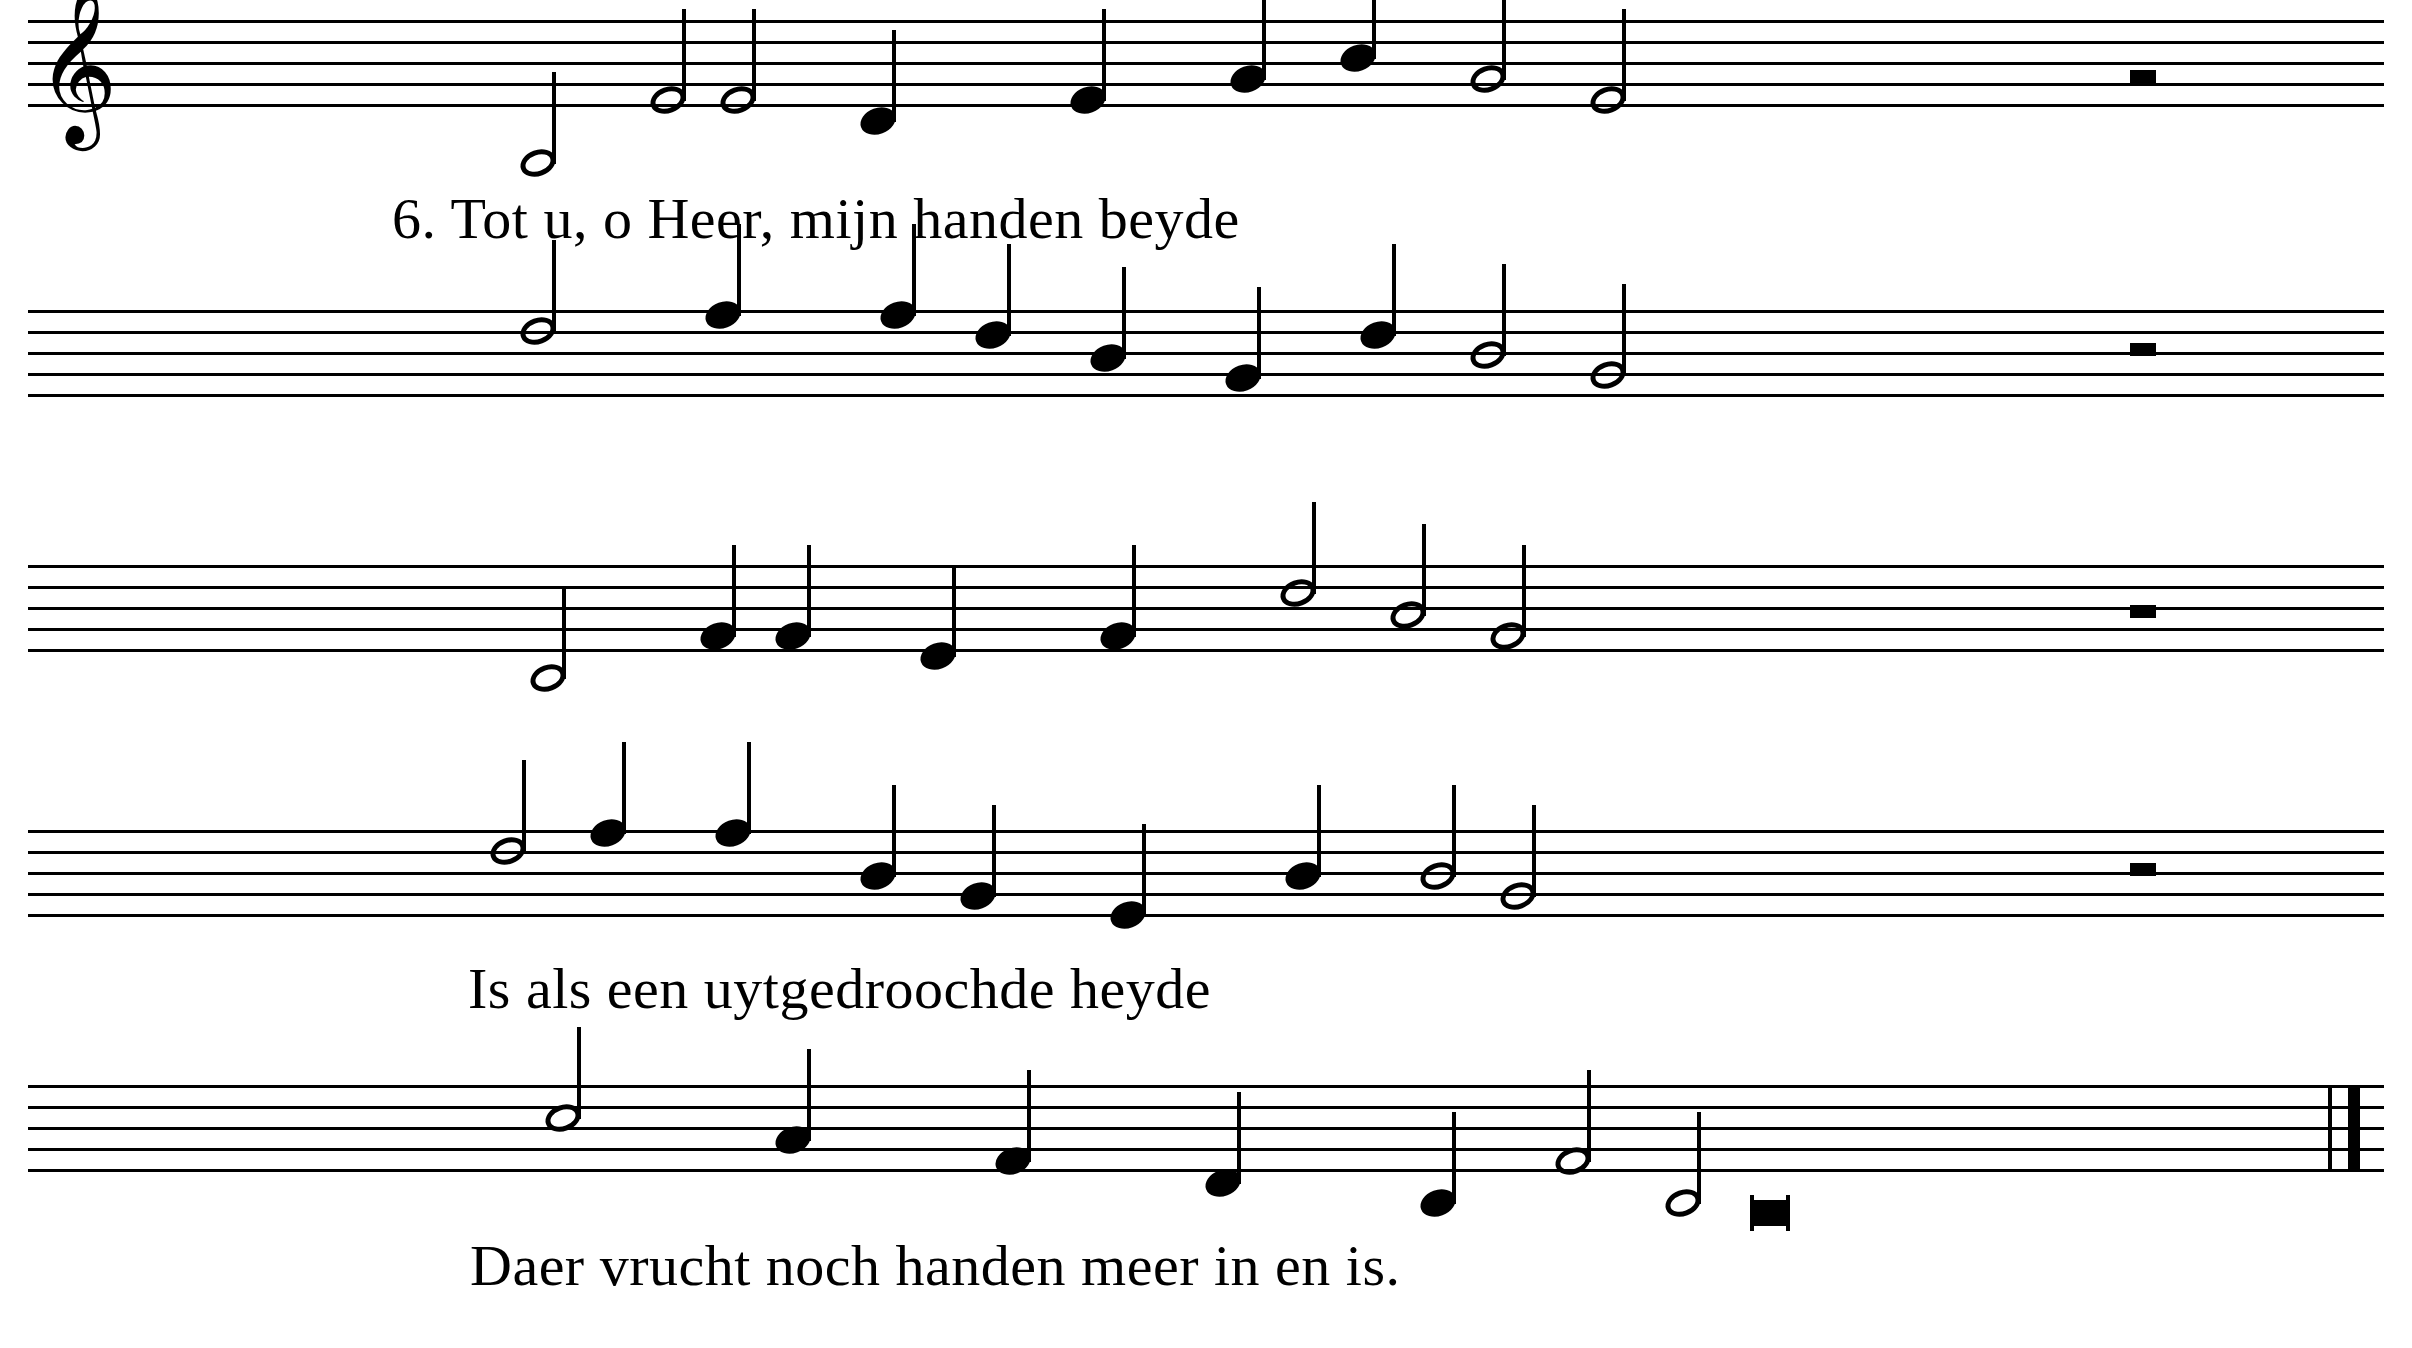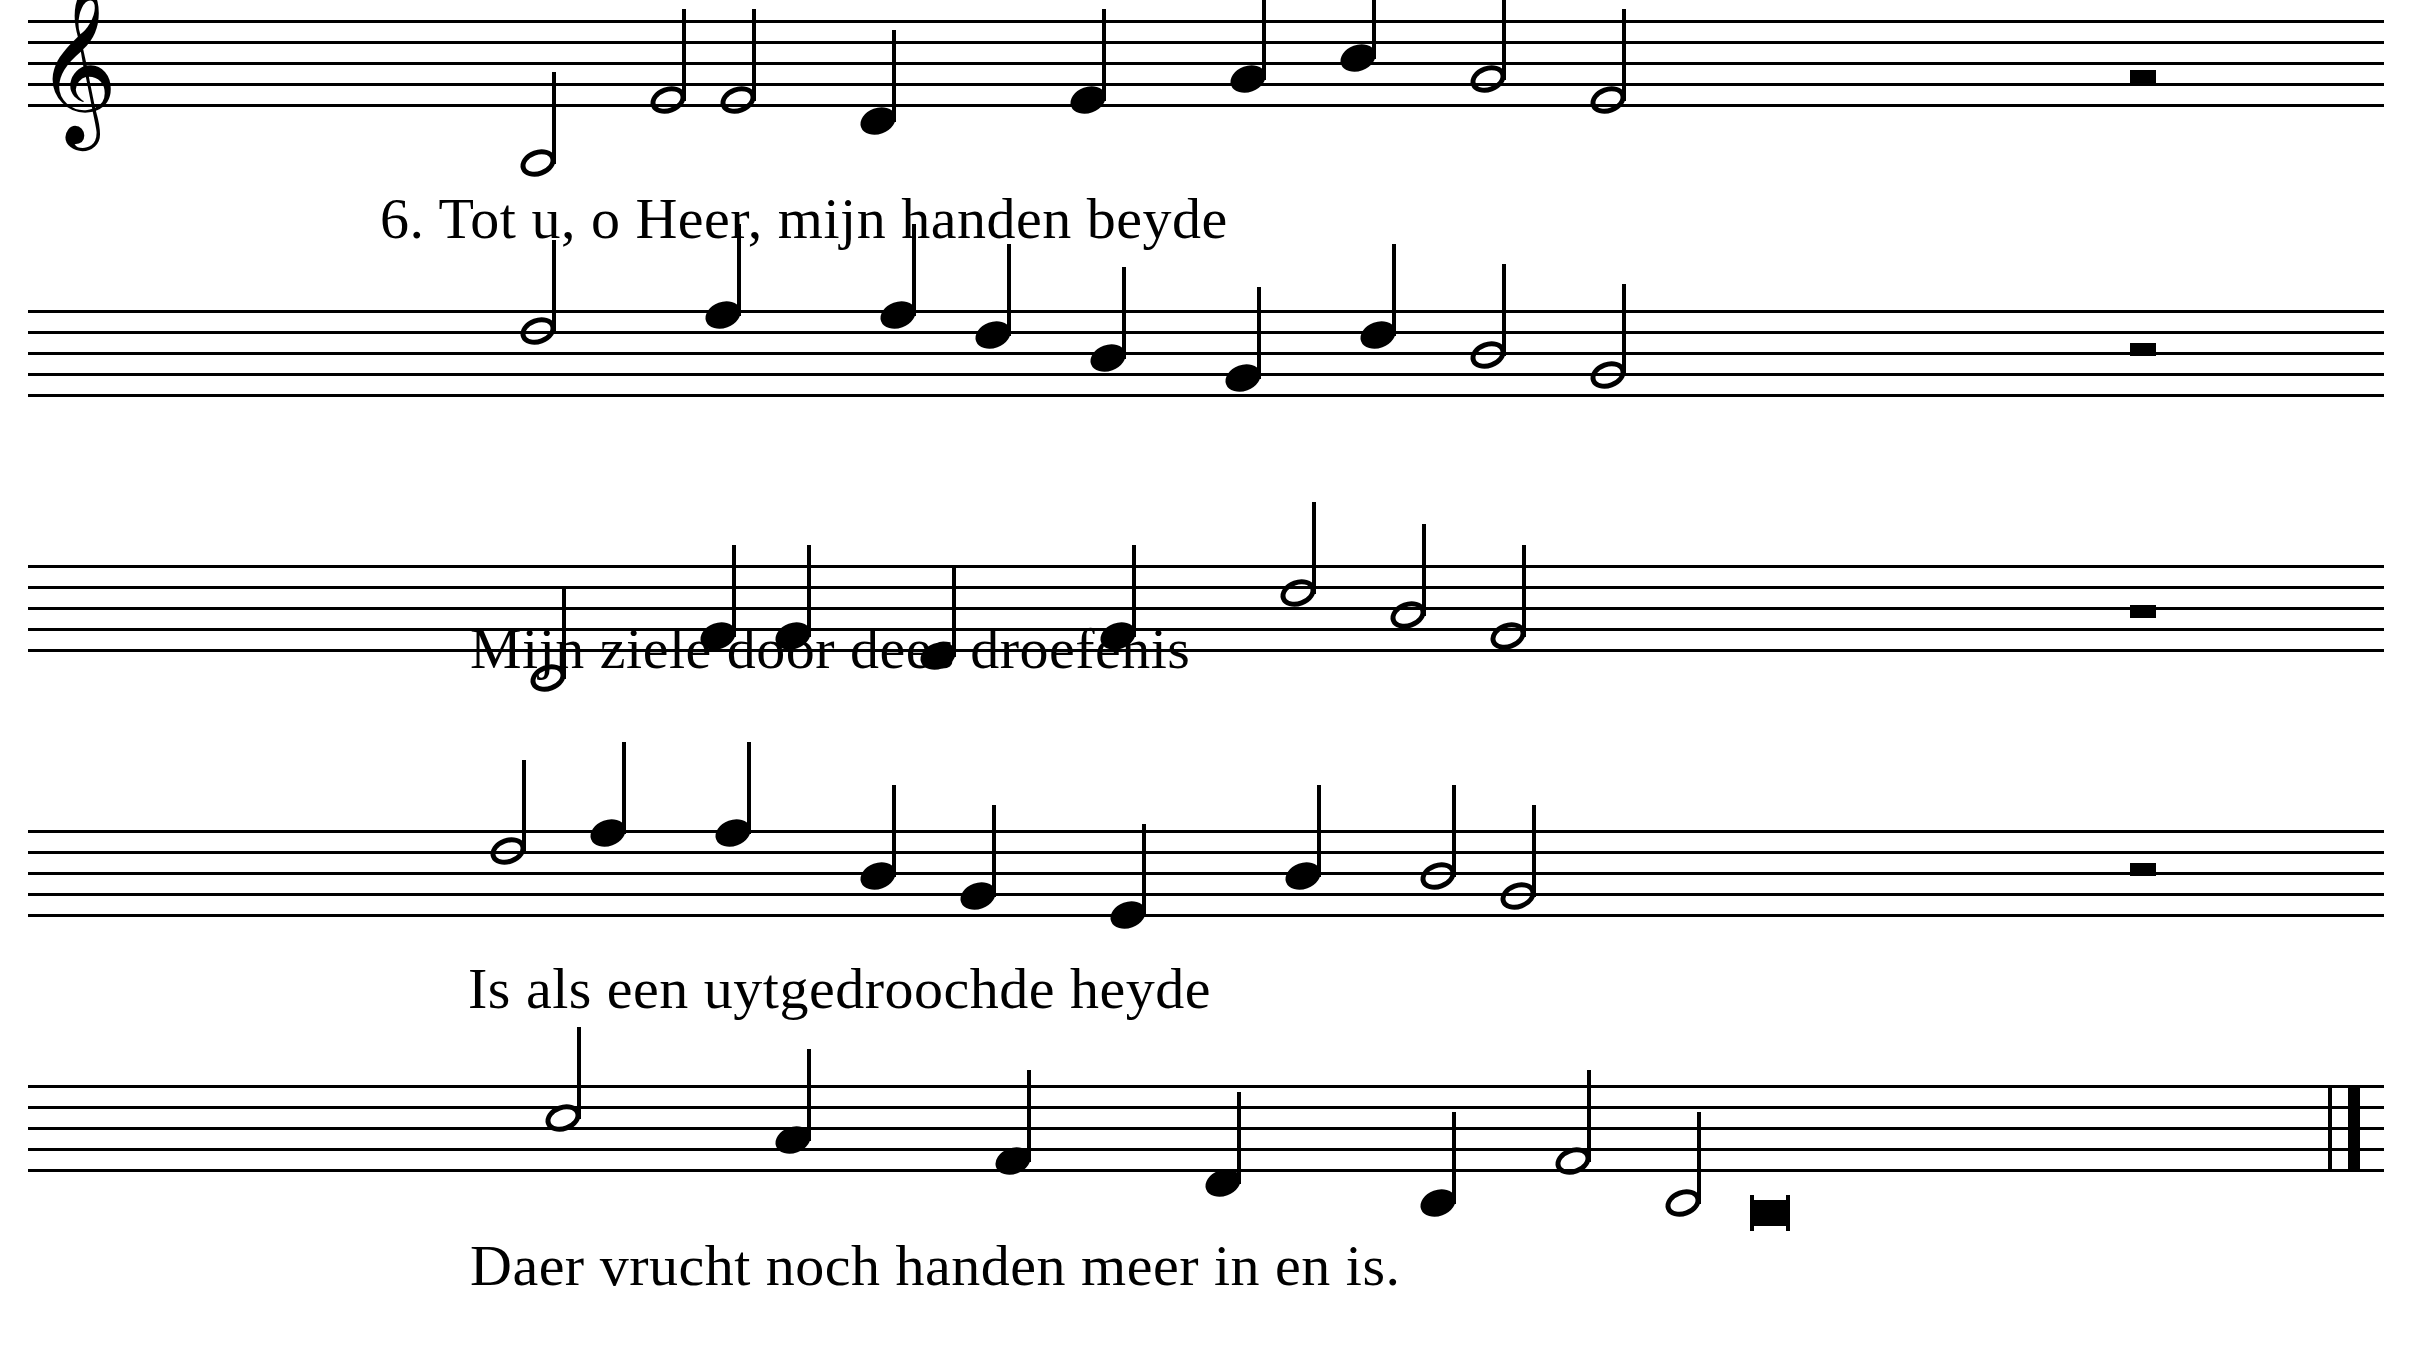--- a/index.html
+++ b/index.html
@@ -188,21 +188,21 @@
         <div class="stem up"></div>
       </div>
     <div class="note open" style="left:1590px; top:67px;">
         <div class="head"></div>
         <div class="stem up"></div>
       </div>
 
     <div class="rest" style="left:2130px; top:50px;"></div>
   </div>
 
-  <div class="lyric" style="left:380px; top:185px;">6. Tot u, o Heer, mijn handen beyde</div>
+  <div class="lyric" style="left:392px; top:185px;">6. Tot u, o Heer, mijn handen beyde</div>
 
   <div class="system" style="top:310px;">
     <div class="staff">
       <div class="line l0"></div>
       <div class="line l1"></div>
       <div class="line l2"></div>
       <div class="line l3"></div>
       <div class="line l4"></div>
     </div>
 
@@ -285,21 +285,20 @@
         <div class="stem up"></div>
       </div>
     <div class="note open" style="left:1490px; top:58px;">
         <div class="head"></div>
         <div class="stem up"></div>
       </div>
 
     <div class="rest" style="left:2130px; top:40px;"></div>
   </div>
 
-  <div class="lyric" style="left:470px; top:615px;">Mijn ziele door dees droefenis</div>
 
   <div class="system" style="top:830px;">
     <div class="staff">
       <div class="line l0"></div>
       <div class="line l1"></div>
       <div class="line l2"></div>
       <div class="line l3"></div>
       <div class="line l4"></div>
     </div>
 

